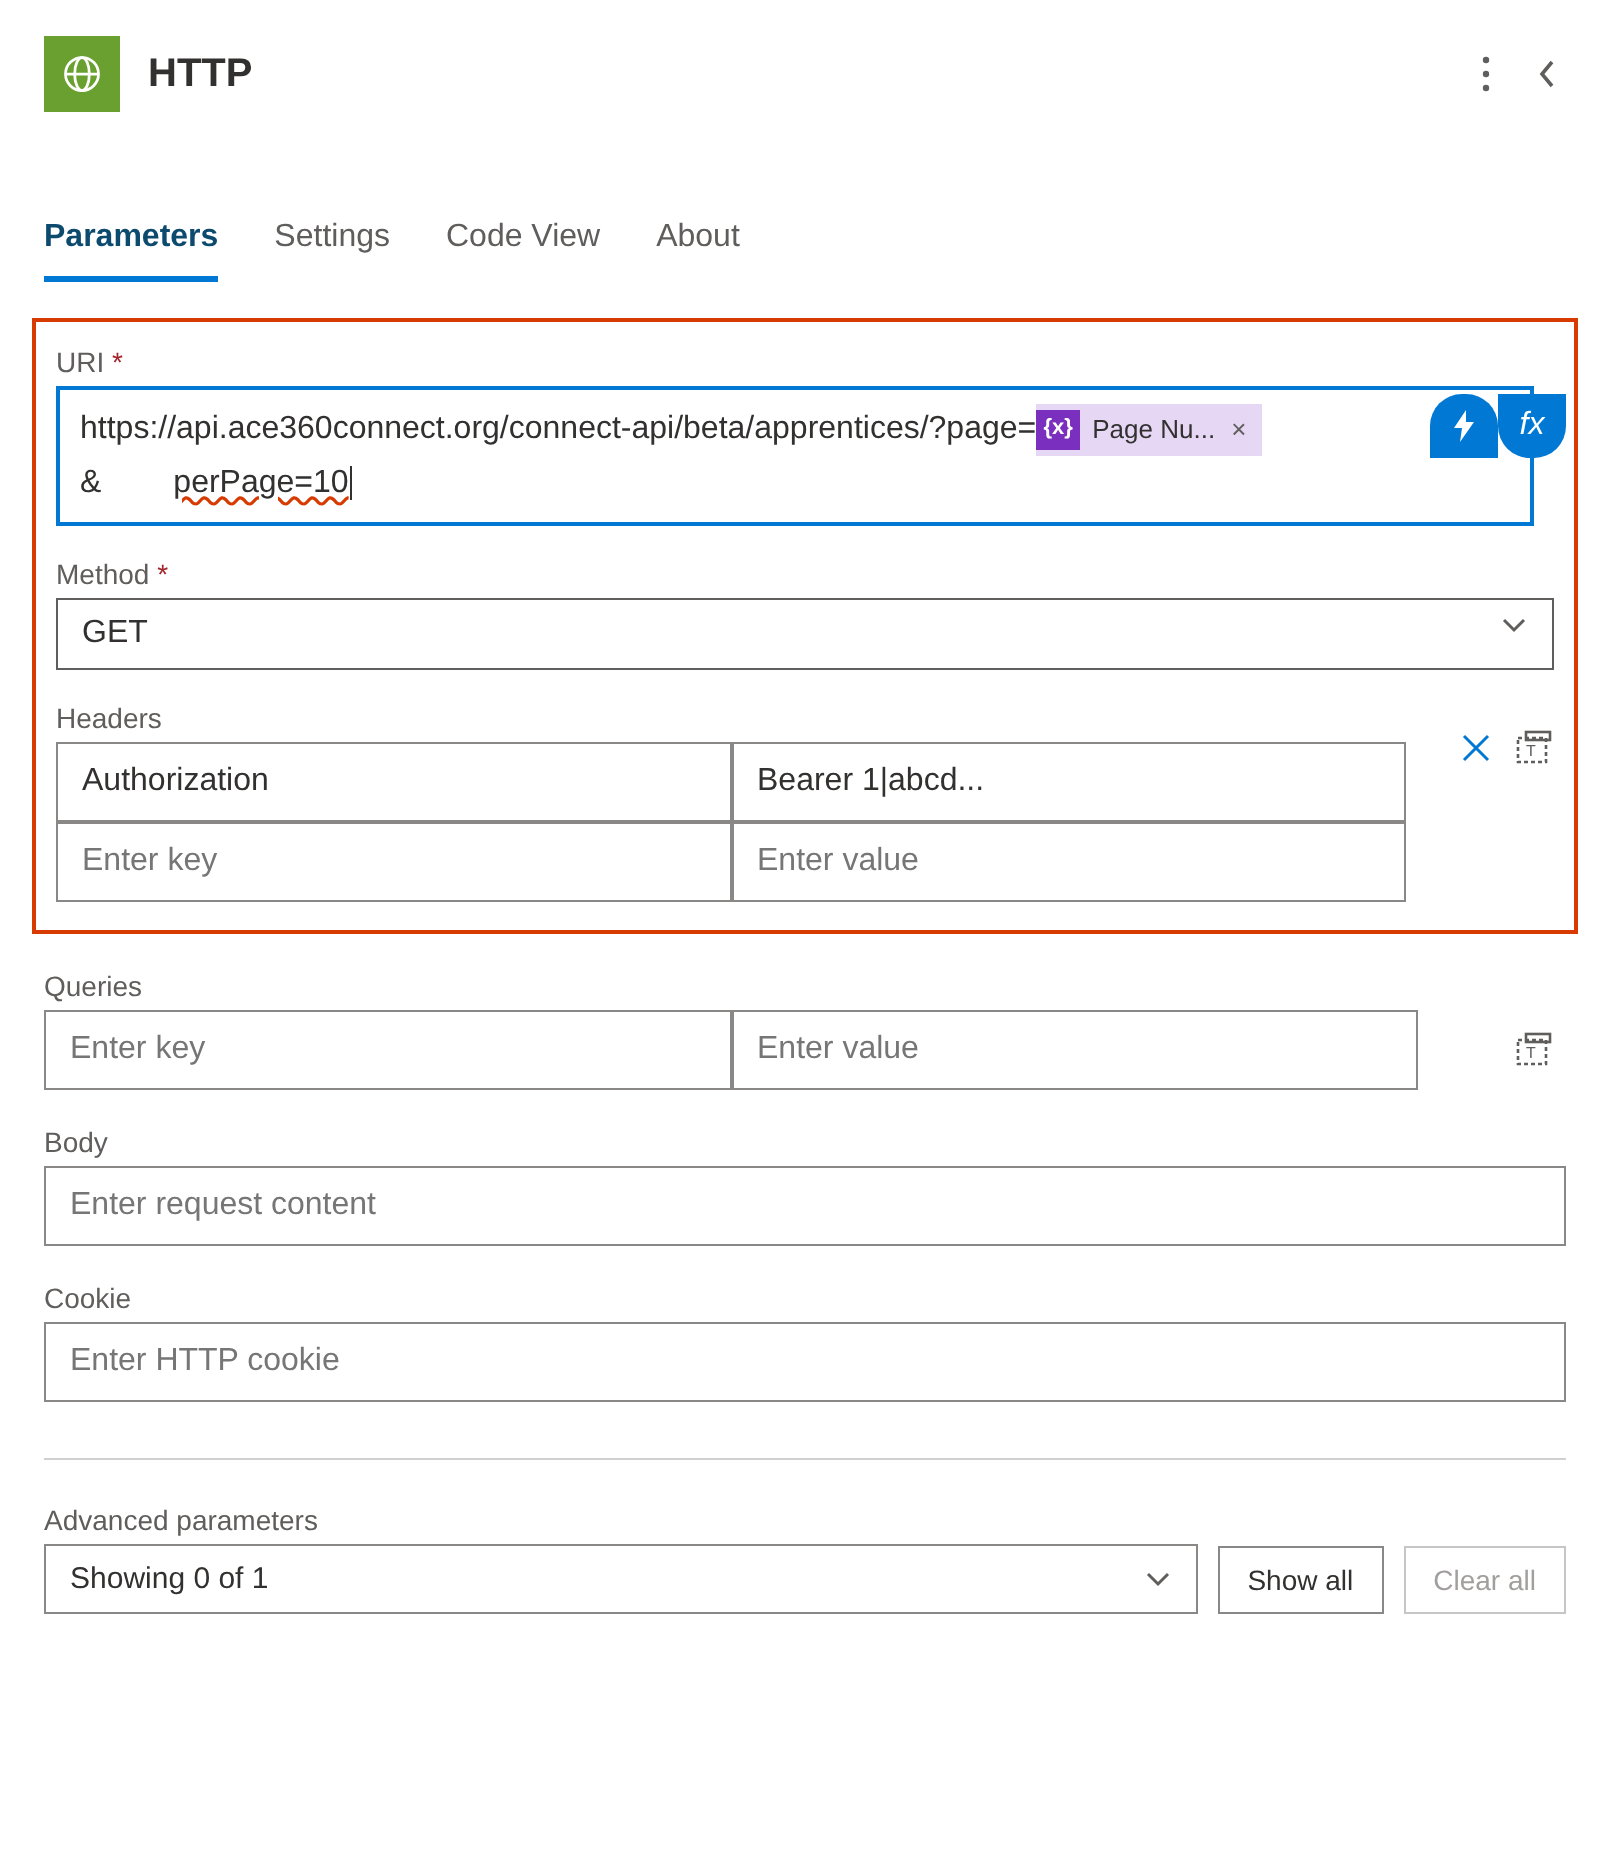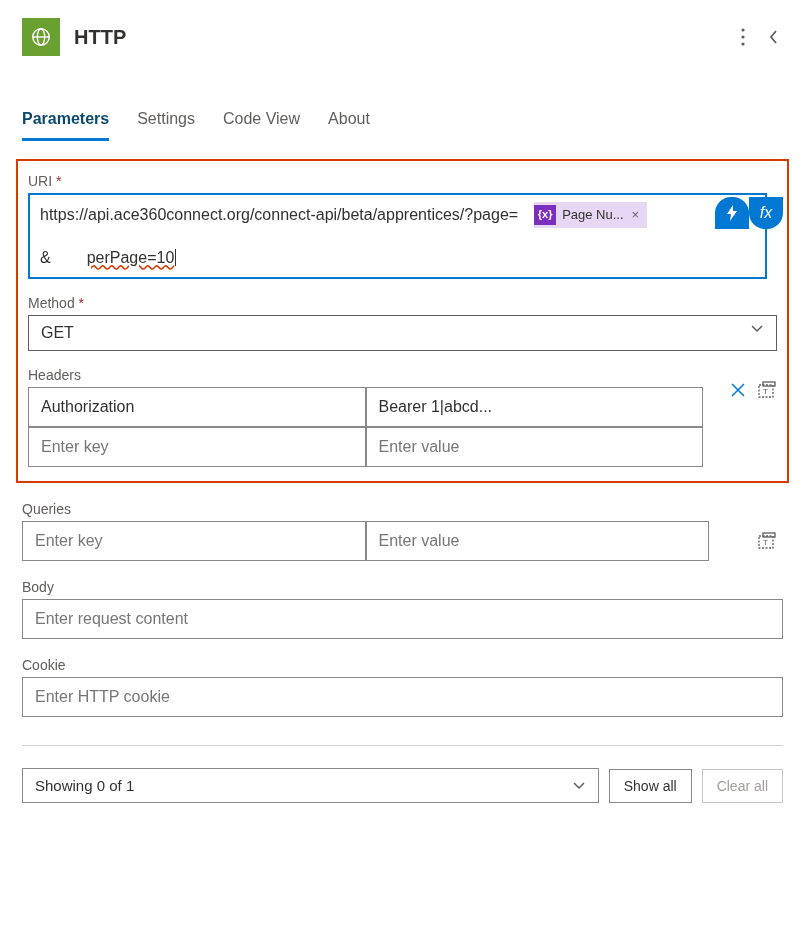--- a/index.html
+++ b/index.html
@@ -82,21 +82,21 @@
   border: 2px solid #0078d4;
   padding: 6px 10px;
   font-size: 16px;
   background: #fff;
   line-height: 1.7;
   min-height: 64px;
   width: calc(100% - 10px);
   display: flex;
   flex-wrap: wrap;
   align-items: center;
-  gap: 16px;
+  gap: 0;
   text-align: center;
 }
 .uri-text { color: #323130; }
 .token-chip {
   display: inline-flex;
   align-items: center;
   background: #e6d7f4;
   padding: 2px 6px 2px 0;
   font-size: 13px;
   gap: 6px;
@@ -380,20 +380,21 @@
 </div>
 
 <div class="section">
   <label class="field-label">Cookie</label>
   <div class="text-field">Enter HTTP cookie</div>
 </div>
 
 <hr class="divider">
 
 <div class="section" style="margin-top:22px; padding-bottom:30px;">
+  <label class="field-label">Advanced parameters</label>
   <div class="adv-row">
     <div class="adv-select">
       <span>Showing 0 of 1</span>
       <svg class="chevron" width="14" height="10" viewBox="0 0 14 10">
         <path d="M2 2 L7 7 L12 2" stroke="#605e5c" stroke-width="1.5" fill="none"></path>
       </svg>
     </div>
     <button class="btn-outline">Show all</button>
     <button class="btn-outline disabled">Clear all</button>
   </div>

